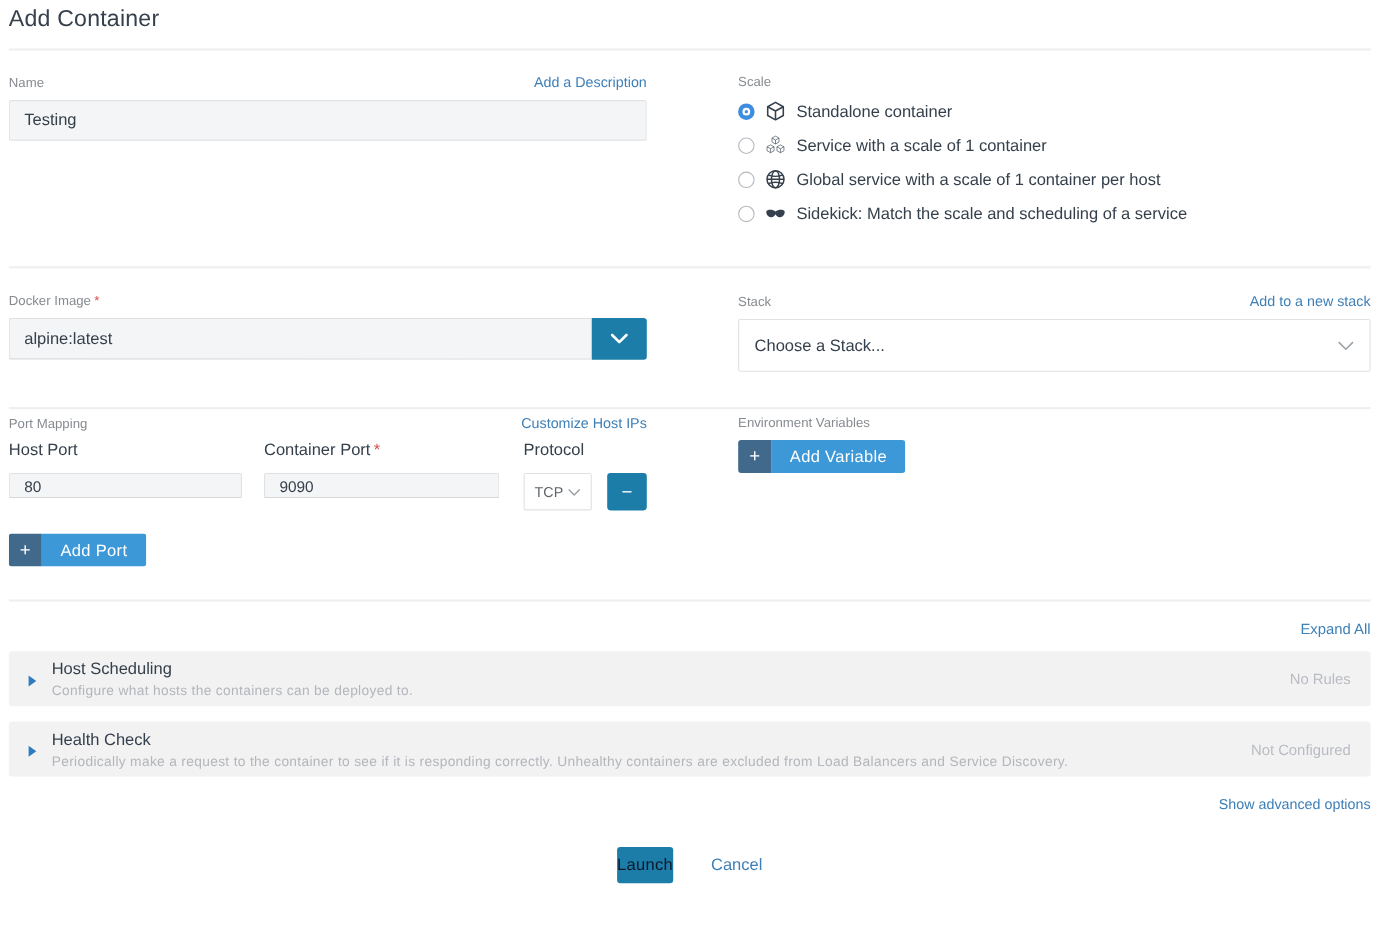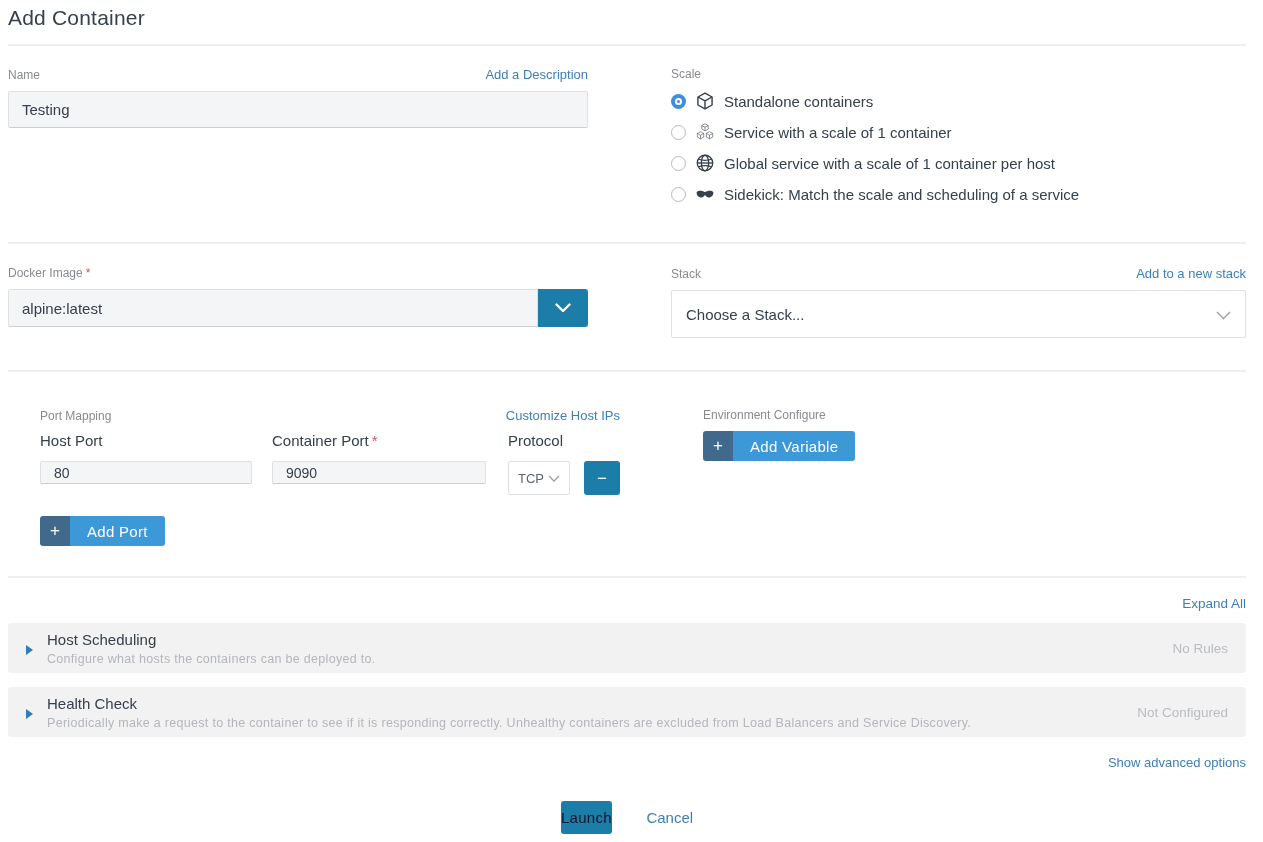--- a/index.html
+++ b/index.html
@@ -33,21 +33,21 @@
     border: 1px solid #dfe1e3; border-bottom-color: #ccd0d3;
     border-radius: 2px;
     padding: 0 13px; font-size: 15px; color: #35404c;
     font-family: "Liberation Sans", sans-serif;
     outline: none;
   }
 
   
   .section-a { padding: 21px 0 28px 0; }
   .section-b { padding: 22px 0 32px 0; }
-  .section-c { padding: 36px 0 30px 0; margin-left: 32px; }
+  .section-c { padding: 5px 0 30px 0; }
 
   
   .radio-row { display: flex; align-items: center; margin-bottom: 9px; height: 22px; cursor: pointer; }
   .radio {
     width: 15px; height: 15px; border-radius: 50%;
     border: 1px solid #b6babf; background: #fff;
     flex: none; display: inline-flex; align-items: center; justify-content: center;
   }
   .radio.selected { border: none; background: #3e8de0; }
   .radio.selected .radio-dot {
@@ -161,21 +161,21 @@
       <div class="radio-row">
         <span class="radio selected">
             <span class="radio-dot"></span>
           </span>
         <span class="opt-icon">
           <svg viewBox="0 0 24 24" fill="none" stroke="#35404c" stroke-width="1.7" stroke-linejoin="round">
             <path d="M12 2.5 L20.5 7.2 V16.8 L12 21.5 L3.5 16.8 V7.2 Z"></path>
             <path d="M3.5 7.2 L12 11.9 L20.5 7.2 M12 11.9 V21.5"></path>
           </svg>
         </span>
-        <span class="opt-label">Standalone containers</span>
+        <span class="opt-label">Standalone container</span>
       </div>
 
       <div class="radio-row">
         <span class="radio"></span>
         <span class="opt-icon">
           <svg viewBox="0 0 24 24" fill="none" stroke="#35404c" stroke-width="1.5" stroke-linejoin="round">
             <g transform="translate(6.6,1) scale(0.45)">
               <path d="M12 2.5 L20.5 7.2 V16.8 L12 21.5 L3.5 16.8 V7.2 Z"></path>
                 <path d="M3.5 7.2 L12 11.9 L20.5 7.2 M12 11.9 V21.5"></path>
             </g>
@@ -286,21 +286,21 @@
           </div>
         </div>
       </div>
       <button class="add-btn add-port-btn">
         <span class="plus">+</span>
         <span class="btn-text">Add Port</span>
       </button>
     </div>
     <div class="col-right">
       <div class="label-row">
-        <span class="label">Environment Configure</span>
+        <span class="label">Environment Variables</span>
       </div>
       <button class="add-btn">
         <span class="plus">+</span>
         <span class="btn-text">Add Variable</span>
       </button>
     </div>
   </div>
 
   <hr class="rule">
 

